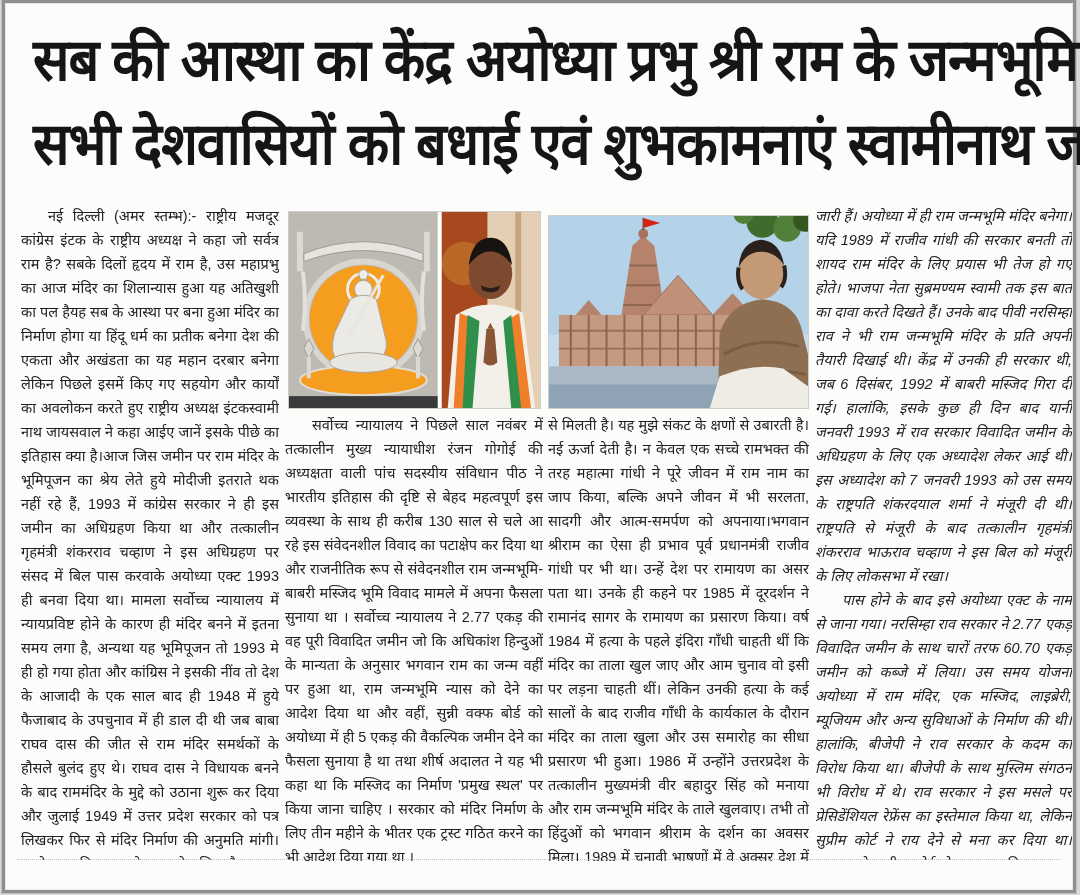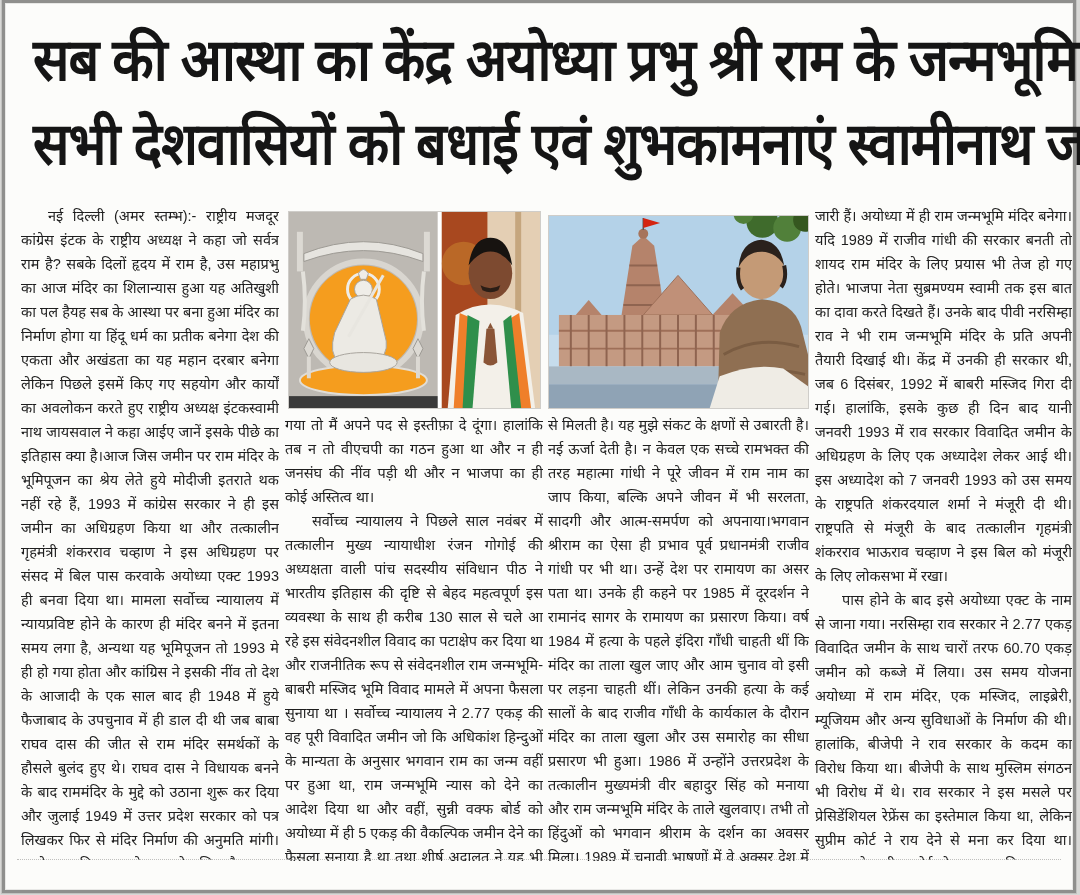--- a/index.html
+++ b/index.html
@@ -33,21 +33,21 @@
     font-size:14.5px;
     line-height:24px;
     color:#1e1e1e;
     overflow:hidden;
   }
   .col p { margin:0; }
   .col p.indent { text-indent:27px; }
   #col1 { left:16px;  top:201px; width:258px; height:656px; }
   #col2 { left:280px; top:410px; width:258px; height:448px; }
   #col3 { left:543px; top:410px; width:261px; height:448px; }
-  #col4 { left:810px; top:201px; width:257px; height:656px; }
+  #col4 { left:810px; top:201px; width:257px; height:656px;font-style:italic; }
   .photo {
     position:absolute;
     border:1px solid #cfcdc9;
     background:#fff;
     overflow:hidden;
   }
   #photoA { left:283px; top:208px; width:253px; height:198px; }
   #photoB { left:543px; top:212px; width:261px; height:194px; }
   .photo svg { display:block; width:100%; height:100%; }
   .dotted-rule {
@@ -173,21 +173,20 @@
         <ellipse cx="214" cy="56" rx="23" ry="28" fill="#c49a76"></ellipse>
         <path d="M191,52 Q193,26 214,24 Q233,26 237,50 Q228,36 214,36 Q199,36 191,52 Z" fill="#2a211c"></path>
         <path d="M191,52 q-2,14 4,22 M237,50 q3,14 -3,22" stroke="#2a211c" stroke-width="4" fill="none"></path>
 
         <path d="M162,194 L172,162 Q206,148 236,154 L261,172 L261,194 Z" fill="#efece5"></path>
       </g>
     </svg>
   </div>
 
   <div class="col" id="col2">
-      <p>गया तो मैं अपने पद से इस्तीफ़ा दे दूंगा। हालांकि तब न तो वीएचपी का गठन हुआ था और न ही जनसंघ की नींव पड़ी थी और न भाजपा का ही कोई अस्तित्व था।</p>
       <p class="indent">सर्वोच्च न्यायालय ने पिछले साल नवंबर में तत्कालीन मुख्य न्यायाधीश रंजन गोगोई की अध्यक्षता वाली पांच सदस्यीय संविधान पीठ ने भारतीय इतिहास की दृष्टि से बेहद महत्वपूर्ण इस व्यवस्था के साथ ही करीब 130 साल से चले आ रहे इस संवेदनशील विवाद का पटाक्षेप कर दिया था और राजनीतिक रूप से संवेदनशील राम जन्मभूमि-बाबरी मस्जिद भूमि विवाद मामले में अपना फैसला सुनाया था । सर्वोच्च न्यायालय ने 2.77 एकड़ की वह पूरी विवादित जमीन जो कि अधिकांश हिन्दुओं के मान्यता के अनुसार भगवान राम का जन्म वहीं पर हुआ था, राम जन्मभूमि न्यास को देने का आदेश दिया था और वहीं, सुन्नी वक्फ बोर्ड को अयोध्या में ही 5 एकड़ की वैकल्पिक जमीन देने का फैसला सुनाया है था तथा शीर्ष अदालत ने यह भी कहा था कि मस्जिद का निर्माण 'प्रमुख स्थल' पर किया जाना चाहिए । सरकार को मंदिर निर्माण के लिए तीन महीने के भीतर एक ट्रस्ट गठित करने का भी आदेश दिया गया था ।</p>
     </div>
   <div class="col" id="col3">
       <p>से मिलती है। यह मुझे संकट के क्षणों से उबारती है। नई ऊर्जा देती है। न केवल एक सच्चे रामभक्त की तरह महात्मा गांधी ने पूरे जीवन में राम नाम का जाप किया, बल्कि अपने जीवन में भी सरलता, सादगी और आत्म-समर्पण को अपनाया।भगवान श्रीराम का ऐसा ही प्रभाव पूर्व प्रधानमंत्री राजीव गांधी पर भी था। उन्हें देश पर रामायण का असर पता था। उनके ही कहने पर 1985 में दूरदर्शन ने रामानंद सागर के रामायण का प्रसारण किया। वर्ष 1984 में हत्या के पहले इंदिरा गाँधी चाहती थीं कि मंदिर का ताला खुल जाए और आम चुनाव वो इसी पर लड़ना चाहती थीं। लेकिन उनकी हत्या के कई सालों के बाद राजीव गाँधी के कार्यकाल के दौरान मंदिर का ताला खुला और उस समारोह का सीधा प्रसारण भी हुआ। 1986 में उन्होंने उत्तरप्रदेश के तत्कालीन मुख्यमंत्री वीर बहादुर सिंह को मनाया और राम जन्मभूमि मंदिर के ताले खुलवाए। तभी तो हिंदुओं को भगवान श्रीराम के दर्शन का अवसर मिला। 1989 में चुनावी भाषणों में वे अक्सर देश में रामराज्य लाने का वादा करते हुए शुरुआत करते। इतना ही नहीं, राजीव गांधी के काम भी भगवान राम और जन्मभूमि के प्रति उनका प्रेम दिखाते हैं। नवंबर 1989 में उन्होंने विश्व हिंदू परिषद को राम मंदिर के शिलान्यास की अनुमति दी। तब तत्कालीन गृह मंत्री बूटा सिंह को भी शिलान्यास में भाग लेने के लिए भेजा था। चेन्नई में अपनी आखिरी प्रेस कॉन्फ्रेंस में जब राजीव गांधी से राम मंदिर पर प्रश्न पूछा गया था तो उन्होंने कहा था कि इस पर आम राय बनाने की कोशिशें</p>
     </div>
   <div class="col" id="col4">
       <p>जारी हैं। अयोध्या में ही राम जन्मभूमि मंदिर बनेगा। यदि 1989 में राजीव गांधी की सरकार बनती तो शायद राम मंदिर के लिए प्रयास भी तेज हो गए होते। भाजपा नेता सुब्रमण्यम स्वामी तक इस बात का दावा करते दिखते हैं। उनके बाद पीवी नरसिम्हा राव ने भी राम जन्मभूमि मंदिर के प्रति अपनी तैयारी दिखाई थी। केंद्र में उनकी ही सरकार थी, जब 6 दिसंबर, 1992 में बाबरी मस्जिद गिरा दी गई। हालांकि, इसके कुछ ही दिन बाद यानी जनवरी 1993 में राव सरकार विवादित जमीन के अधिग्रहण के लिए एक अध्यादेश लेकर आई थी। इस अध्यादेश को 7 जनवरी 1993 को उस समय के राष्ट्रपति शंकरदयाल शर्मा ने मंजूरी दी थी। राष्ट्रपति से मंजूरी के बाद तत्कालीन गृहमंत्री शंकरराव भाऊराव चव्हाण ने इस बिल को मंजूरी के लिए लोकसभा में रखा।</p>
       <p class="indent">पास होने के बाद इसे अयोध्या एक्ट के नाम से जाना गया। नरसिम्हा राव सरकार ने 2.77 एकड़ विवादित जमीन के साथ चारों तरफ 60.70 एकड़ जमीन को कब्जे में लिया। उस समय योजना अयोध्या में राम मंदिर, एक मस्जिद, लाइब्रेरी, म्यूजियम और अन्य सुविधाओं के निर्माण की थी। हालांकि, बीजेपी ने राव सरकार के कदम का विरोध किया था। बीजेपी के साथ मुस्लिम संगठन भी विरोध में थे। राव सरकार ने इस मसले पर प्रेसिडेंशियल रेफ्रेंस का इस्तेमाल किया था, लेकिन सुप्रीम कोर्ट ने राय देने से मना कर दिया था। सरकार ने सुप्रीम कोर्ट से पूछा था कि क्या राम जन्मभूमि बाबरी मस्जिद के विवादित जगह पर कोई हिंदू मंदिर या कोई हिंदू ढांचा था। 5 जजों की बेंच ने इन सवालों पर विचार किया था लेकिन कोई जवाब नहीं दिया था और तब से यह मामला सर्वोच्च न्यायालय में प्रलंबित था।</p>
     </div>
 

